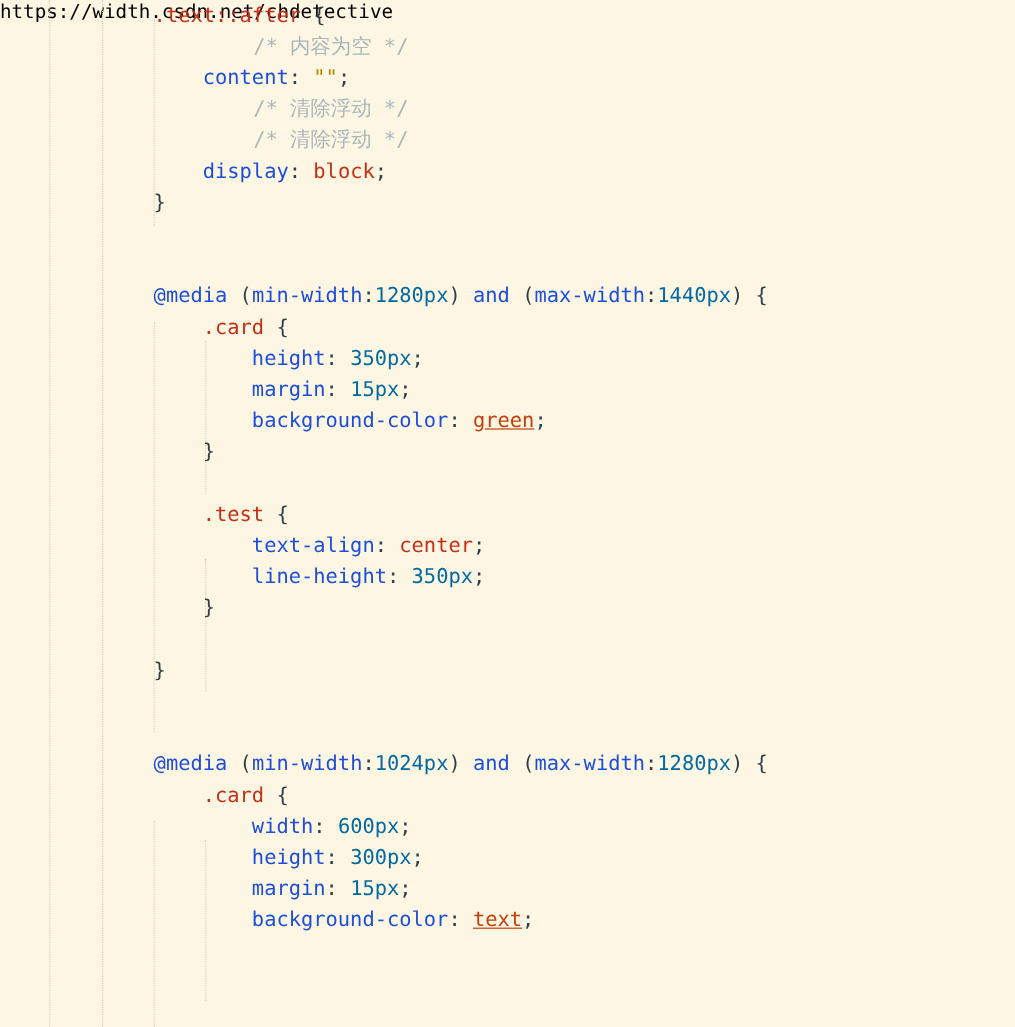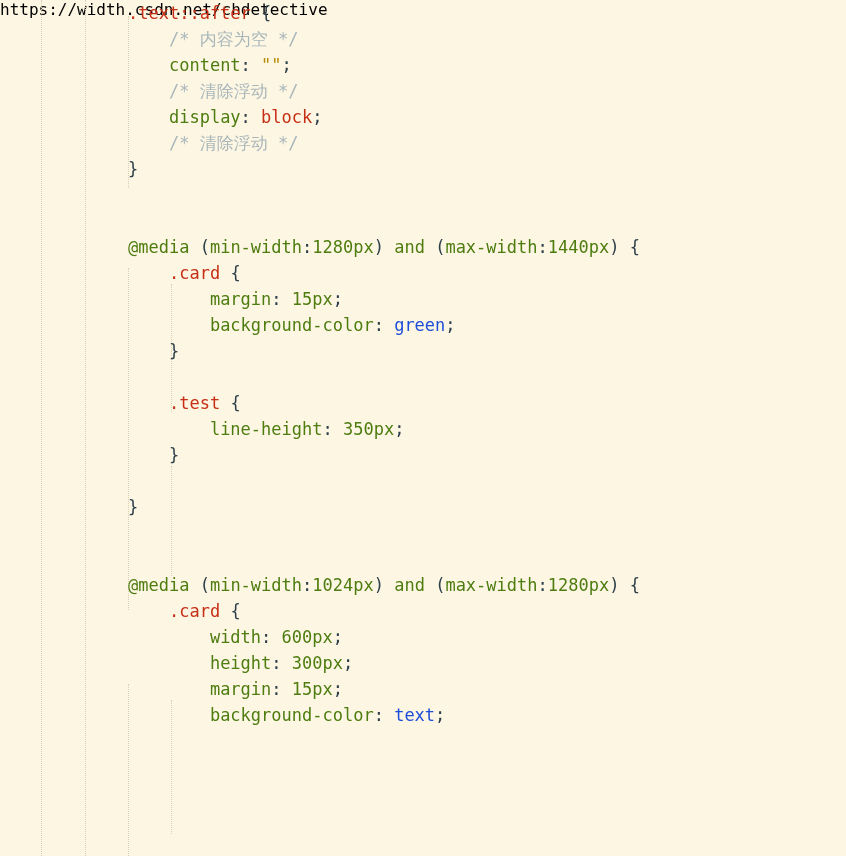--- a/index.html
+++ b/index.html
@@ -47,27 +47,27 @@
     height: 26px;
     line-height: 26px;
     font-size: 17px;
     white-space: pre;
     padding-left: 128px;
     letter-spacing: 0px;
   }
 
   
   .t-sel      { color: #c62f16; }          
-  .t-prop     { color: #4d7c0f; }          
+  .t-prop     { color: #1d4ed8; }          
   .t-kw       { color: #c62f16; }          
-  .t-num      { color: #4d7c0f; }          
+  .t-num      { color: #0369a1; }          
   .t-str      { color: #b58900; }          
   .t-punc     { color: #2d3f4a; }          
-  .t-plain    { color: #1d4ed8; }          
-  .t-comment  { color: #a9b7bb; }           */
+  .t-plain    { color: #c2410c; text-decoration: underline; }          
+  .t-comment  { color: #a9b7bb; margin-left: 42px; }           */
 
   
   .watermark {
     position: absolute;
     right: 12px;
     bottom: 7px;
     font-family: "Liberation Sans", sans-serif;
     font-size: 14px;
     color: #faf2df;
     letter-spacing: 0.2px;
@@ -88,32 +88,34 @@
     <div class="guide" style="left:171px; top:284px; height:128px;"></div>
     <div class="guide" style="left:171px; top:466px; height:110px;"></div>
     <div class="guide" style="left:171px; top:700px; height:134px;"></div>
   </div>
 
   <div class="code-lines">
       <div class="line"><span class="t-sel">.text::after</span><span class="t-punc"> </span><span class="t-punc">{</span></div>
       <div class="line"><span class="t-punc">    </span><span class="t-comment">/* 内容为空 */</span></div>
       <div class="line"><span class="t-punc">    </span><span class="t-prop">content</span><span class="t-punc">: </span><span class="t-str">""</span><span class="t-punc">;</span></div>
       <div class="line"><span class="t-punc">    </span><span class="t-comment">/* 清除浮动 */</span></div>
+      <div class="line"><span class="t-punc">    </span><span class="t-comment">/* 清除浮动 */</span></div>
       <div class="line"><span class="t-punc">    </span><span class="t-prop">display</span><span class="t-punc">: </span><span class="t-kw">block</span><span class="t-punc">;</span></div>
-      <div class="line"><span class="t-punc">    </span><span class="t-comment">/* 清除浮动 */</span></div>
       <div class="line"><span class="t-punc">}</span></div>
       <div class="line"> </div>
       <div class="line"> </div>
       <div class="line"><span class="t-prop">@media</span><span class="t-punc"> (</span><span class="t-prop">min-width</span><span class="t-punc">:</span><span class="t-num">1280px</span><span class="t-punc">) </span><span class="t-prop">and</span><span class="t-punc"> (</span><span class="t-prop">max-width</span><span class="t-punc">:</span><span class="t-num">1440px</span><span class="t-punc">) {</span></div>
       <div class="line"><span class="t-punc">    </span><span class="t-sel">.card</span><span class="t-punc"> {</span></div>
+      <div class="line"><span class="t-punc">        </span><span class="t-prop">height</span><span class="t-punc">: </span><span class="t-num">350px</span><span class="t-punc">;</span></div>
       <div class="line"><span class="t-punc">        </span><span class="t-prop">margin</span><span class="t-punc">: </span><span class="t-num">15px</span><span class="t-punc">;</span></div>
       <div class="line"><span class="t-punc">        </span><span class="t-prop">background-color</span><span class="t-punc">: </span><span class="t-plain">green</span><span class="t-punc">;</span></div>
       <div class="line"><span class="t-punc">    </span><span class="t-punc">}</span></div>
       <div class="line"> </div>
       <div class="line"><span class="t-punc">    </span><span class="t-sel">.test</span><span class="t-punc"> {</span></div>
+      <div class="line"><span class="t-punc">        </span><span class="t-prop">text-align</span><span class="t-punc">: </span><span class="t-kw">center</span><span class="t-punc">;</span></div>
       <div class="line"><span class="t-punc">        </span><span class="t-prop">line-height</span><span class="t-punc">: </span><span class="t-num">350px</span><span class="t-punc">;</span></div>
       <div class="line"><span class="t-punc">    </span><span class="t-punc">}</span></div>
       <div class="line"> </div>
       <div class="line"><span class="t-punc">}</span></div>
       <div class="line"> </div>
       <div class="line"> </div>
       <div class="line"><span class="t-prop">@media</span><span class="t-punc"> (</span><span class="t-prop">min-width</span><span class="t-punc">:</span><span class="t-num">1024px</span><span class="t-punc">) </span><span class="t-prop">and</span><span class="t-punc"> (</span><span class="t-prop">max-width</span><span class="t-punc">:</span><span class="t-num">1280px</span><span class="t-punc">) {</span></div>
       <div class="line"><span class="t-punc">    </span><span class="t-sel">.card</span><span class="t-punc"> {</span></div>
       <div class="line"><span class="t-punc">        </span><span class="t-prop">width</span><span class="t-punc">: </span><span class="t-num">600px</span><span class="t-punc">;</span></div>
       <div class="line"><span class="t-punc">        </span><span class="t-prop">height</span><span class="t-punc">: </span><span class="t-num">300px</span><span class="t-punc">;</span></div>

